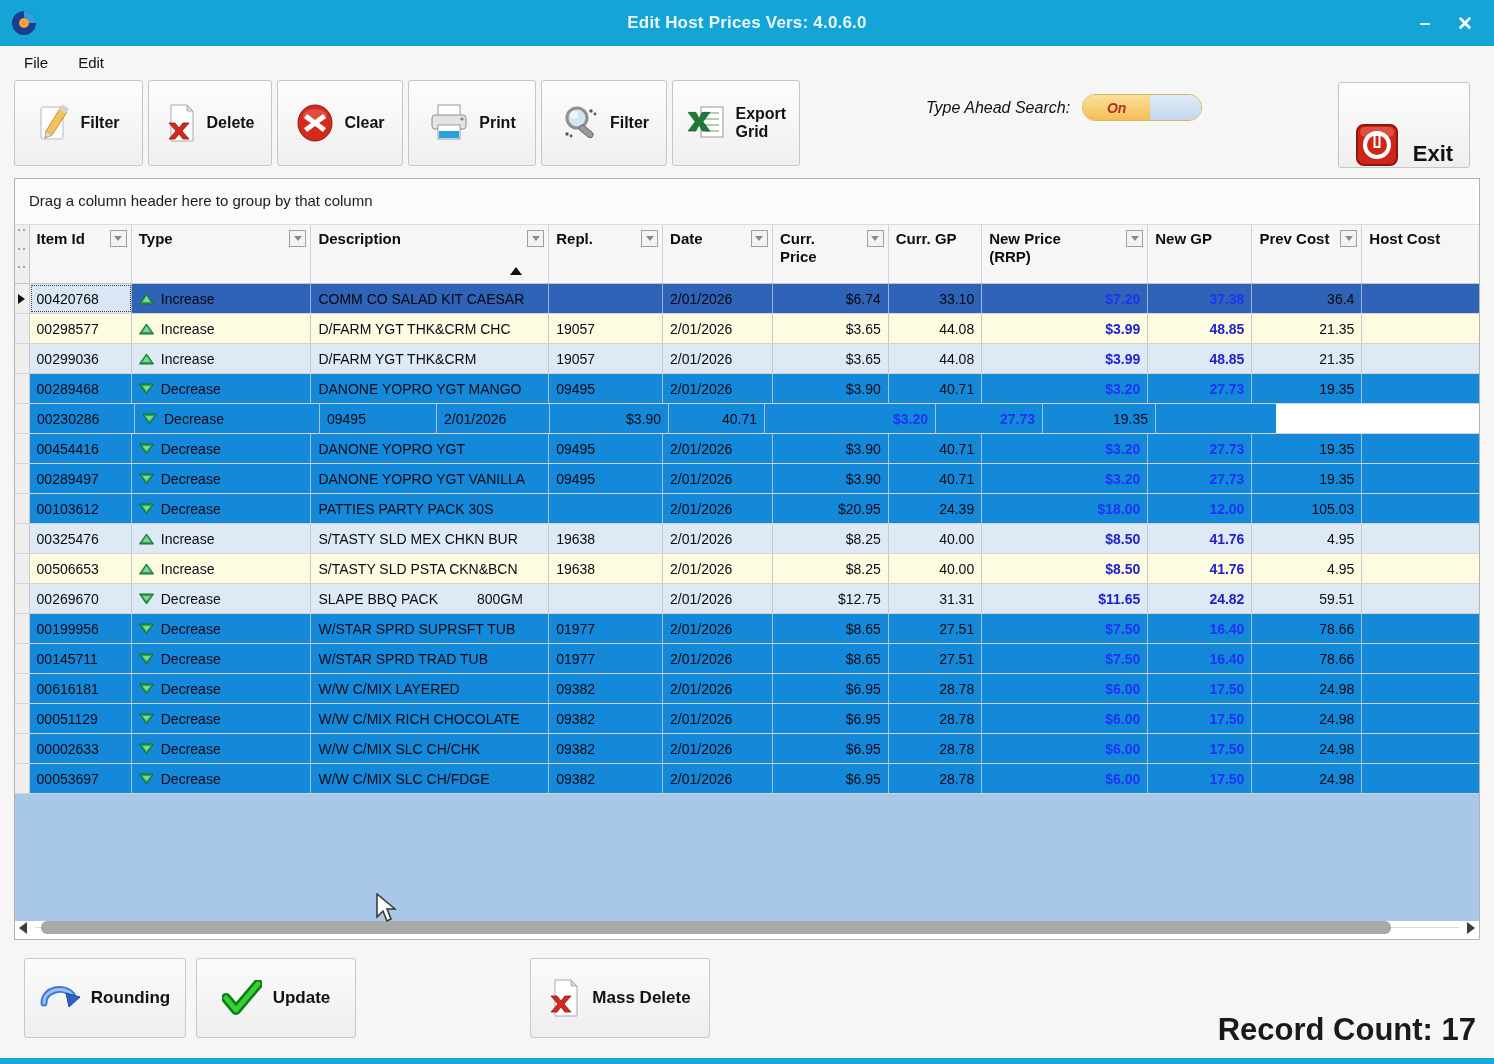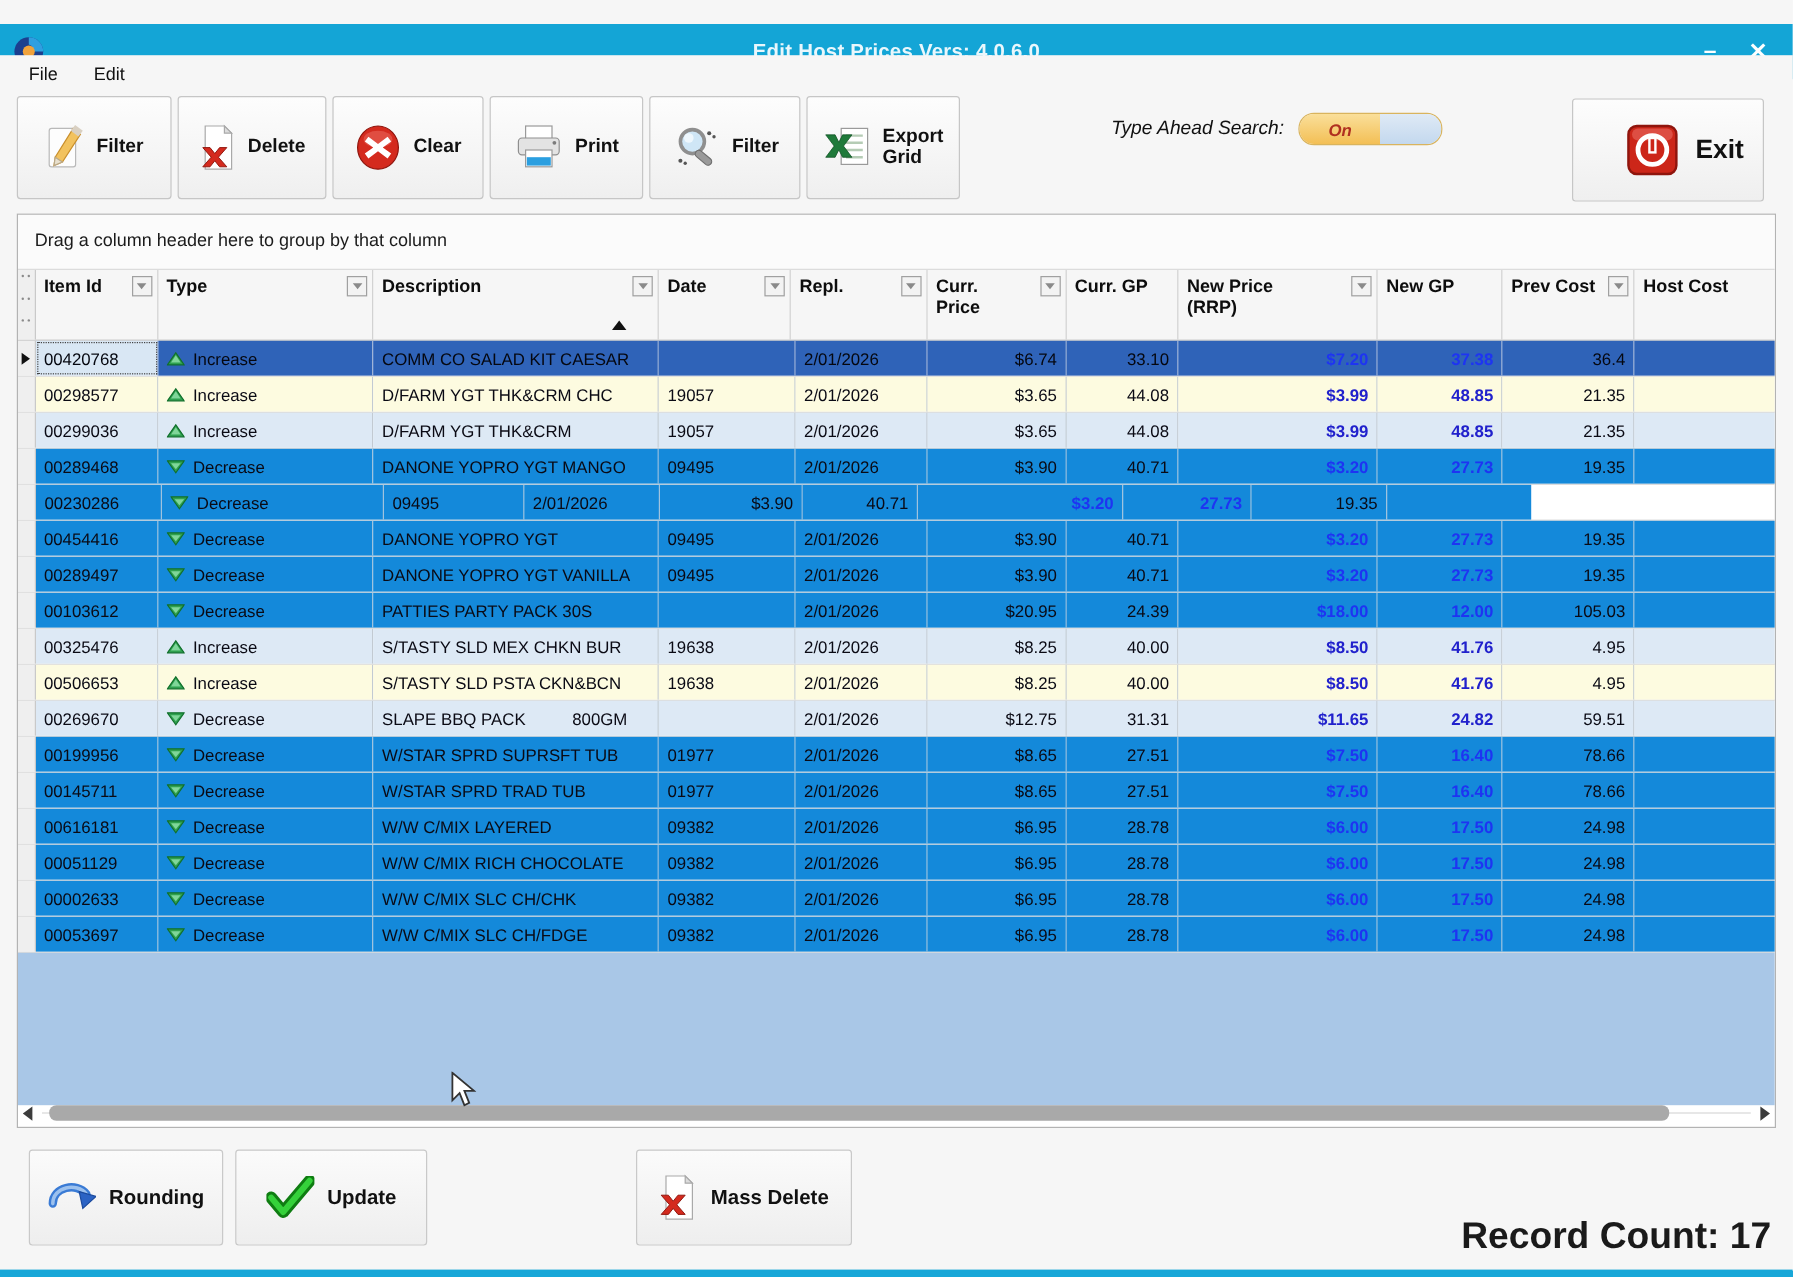--- a/index.html
+++ b/index.html
@@ -2,42 +2,42 @@
 <html><head>
 <meta charset="utf-8">
 <style>
   html,body{margin:0;padding:0;}
   body{
     width:1494px;height:1064px;position:relative;overflow:hidden;
     background:#f6f6f6;font-family:"Liberation Sans",sans-serif;color:#111;
     -webkit-font-smoothing:antialiased;
   }
   
-  .titlebar{position:absolute;left:0;top:0;width:1494px;height:46px;background:#14a5d6;display:flex;align-items:center;margin-top:20px;}
+  .titlebar{position:absolute;left:0;top:0;width:1494px;height:46px;background:#14a5d6;display:flex;align-items:center;}
   .app-icon{margin-left:10px;width:28px;height:28px;}
   .title-text{position:absolute;left:0;right:0;text-align:center;color:#e9f7fc;font-size:17px;font-weight:bold;letter-spacing:.2px;}
   .win-btn{position:absolute;top:0;height:46px;width:42px;display:flex;align-items:center;justify-content:center;color:#fff;font-size:19px;font-weight:bold;cursor:default;}
   .win-min{right:48px;}
   .win-close{right:8px;}
   
   .menubar{position:absolute;left:0;top:46px;width:100%;height:32px;display:flex;align-items:center;gap:30px;padding-left:24px;font-size:15px;background:#f6f6f6;}
   .menu-item{color:#111;}
   
   .toolbar{position:absolute;left:14px;top:80px;width:1466px;height:90px;}
   .tb-row{display:flex;gap:5px;}
   .tb-btn{height:86px;border:1px solid #c6c6c6;border-radius:3px;background:linear-gradient(#fdfdfd,#efefef);
     display:flex;align-items:center;justify-content:center;gap:9px;font-weight:bold;font-size:16px;color:#111;box-sizing:border-box;}
   .w-change{width:129px}.w-delete{width:124px}.w-clear{width:126px}.w-print{width:128px}.w-filter{width:126px}.w-export{width:128px}
   .tb-label2{line-height:1.15;text-align:left;}
   .typeahead{position:absolute;left:912px;top:14px;display:flex;align-items:center;gap:12px;font-size:16px;font-style:italic;}
   .toggle{width:120px;height:27px;border-radius:13px;overflow:hidden;display:flex;border:1px solid #d9b45e;box-sizing:border-box;}
   .toggle-on{width:57%;background:linear-gradient(#fadf9a,#f3bf55);color:#b03020;font-weight:bold;font-size:14px;display:flex;align-items:center;justify-content:center;}
   .toggle-off{flex:1;background:linear-gradient(#dfeaf6,#c3d8ee);}
   .exit-btn{position:absolute;right:10px;top:2px;width:130px;height:84px;border:1px solid #c6c6c6;border-radius:3px;
-    background:linear-gradient(#fdfdfd,#efefef);display:flex;align-items:center;justify-content:center;gap:14px;font-weight:bold;font-size:22px;padding-left:28px;}
+    background:linear-gradient(#fdfdfd,#efefef);display:flex;align-items:flex-end;justify-content:center;gap:14px;font-weight:bold;font-size:22px;}
   
   .grid-panel{position:absolute;left:14px;top:178px;width:1466px;height:762px;background:#fff;border:1px solid #b3b3b3;box-sizing:border-box;overflow:hidden;}
   .group-hint{height:45px;padding:13px 0 0 14px;font-size:15px;color:#1b1b1b;background:#fbfbfb;box-sizing:border-box;}
   .header-row{display:flex;height:60px;background:#f6f6f6;border-top:1px solid #dcdcdc;border-bottom:1px solid #c4c4c4;box-sizing:border-box;}
   .hcell{position:relative;box-sizing:border-box;border-right:1px solid #d2d2d2;padding:5px 6px 0 7px;font-weight:bold;font-size:15px;line-height:1.2;color:#0d0d0d;}
   .row{display:flex;height:30px;box-sizing:border-box;border-bottom:1px solid #d4d4d4;font-size:14px;}
   .cell{box-sizing:border-box;border-right:1px solid #c2cad2;padding:0 7px;display:flex;align-items:center;overflow:hidden;white-space:nowrap;color:#0a0a14;}
   .num{justify-content:flex-end;}
   .pre{white-space:pre;}
   
@@ -208,28 +208,28 @@
           <span class="funnel"></span>
         </span>
     </div>
     <div class="hcell c-desc">
       <span>Description</span>
       <span class="sort-asc"></span>
       <span class="filter-box">
           <span class="funnel"></span>
         </span>
     </div>
+    <div class="hcell c-repl">
+      <span>Repl.</span>
+      <span class="filter-box">
+          <span class="funnel"></span>
+        </span>
+    </div>
     <div class="hcell c-date">
       <span>Date</span>
-      <span class="filter-box">
-          <span class="funnel"></span>
-        </span>
-    </div>
-    <div class="hcell c-repl">
-      <span>Repl.</span>
       <span class="filter-box">
           <span class="funnel"></span>
         </span>
     </div>
     <div class="hcell c-cprice">
       <span style="display:block;width:60px;">Curr. Price</span>
       <span class="filter-box">
           <span class="funnel"></span>
         </span>
     </div>

